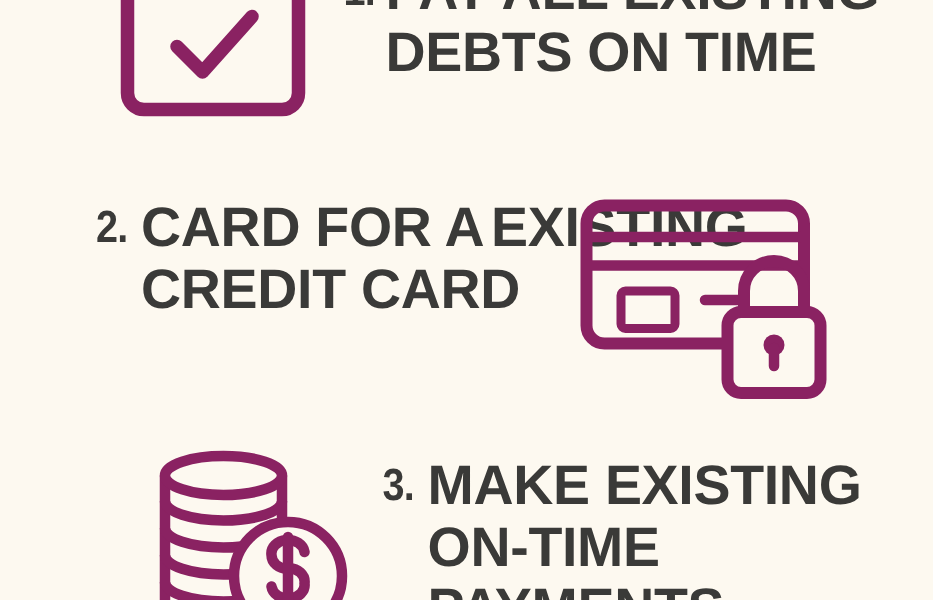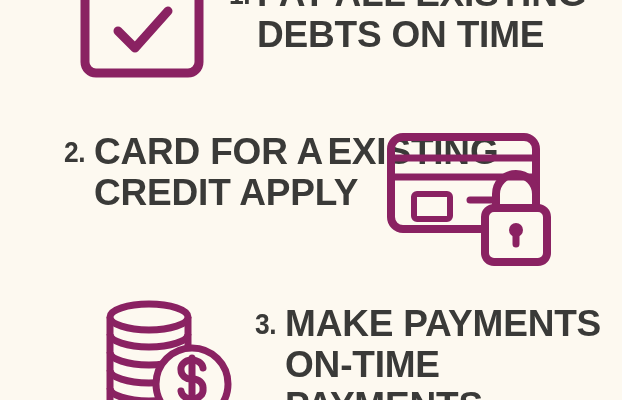--- a/index.html
+++ b/index.html
@@ -91,21 +91,21 @@
       <span class="step-line">PAY ALL EXISTING</span>
       <span class="step-line">DEBTS ON TIME</span>
     </span>
   </div>
 
   <div class="step-text-wrap" id="step-2-text">
     <span class="step-number">2.</span>
     <span class="step-lines">
       <span class="step-line">CARD FOR A</span>
       <span class="step-line">EXISTING</span>
-      <span class="step-line">CREDIT APPLY</span>
+      <span class="step-line">CREDIT CARD</span>
     </span>
   </div>
 
   <div class="step-icon" id="step-2-icon">
     <svg width="166" height="120" viewBox="0 0 166 120" fill="none" xmlns="http://www.w3.org/2000/svg" aria-hidden="true">
 
       <rect x="5" y="5" width="145" height="92" rx="12" ry="12" stroke="#8A2262" stroke-width="8" fill="none"></rect>
 
       <path d="M7 26 L148 26" stroke="#8A2262" stroke-width="7" fill="none"></path>
       <path d="M7 45 L148 45" stroke="#8A2262" stroke-width="7" fill="none"></path>
@@ -141,19 +141,19 @@
 
       <path d="M99 68 A11 9 0 0 0 77 70 A10 9 0 0 0 88 79
                A10 9 0 0 1 99 89 A11 9 0 0 1 77 91" stroke="#8A2262" stroke-width="7" stroke-linecap="round" fill="none"></path>
       <path d="M88 58 L88 104" stroke="#8A2262" stroke-width="7" stroke-linecap="round" fill="none"></path>
     </svg>
   </div>
 
   <div class="step-text-wrap" id="step-3-text">
     <span class="step-number">3.</span>
     <span class="step-lines">
-      <span class="step-line">MAKE PAYMENTS</span>
+      <span class="step-line">MAKE EXISTING</span>
       <span class="step-line">ON-TIME</span>
       <span class="step-line">PAYMENTS</span>
     </span>
   </div>
 
 </div>
 
 </body></html>

